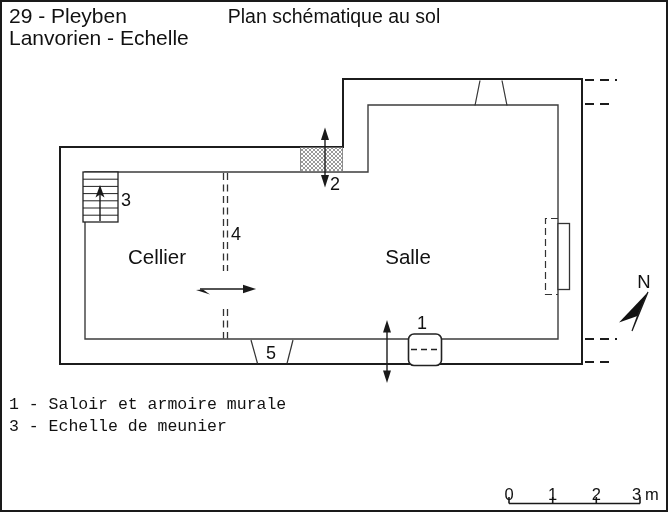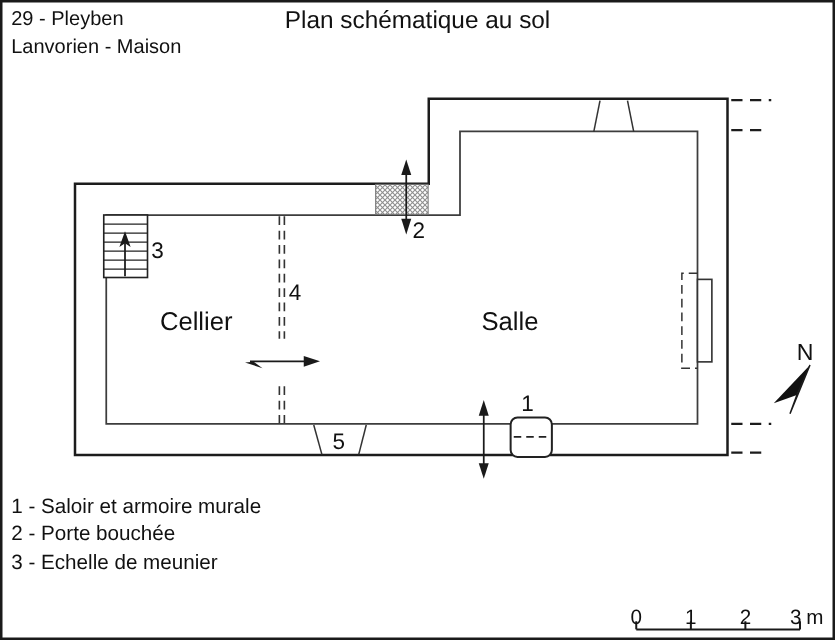--- a/index.html
+++ b/index.html
@@ -6,23 +6,23 @@
   #page{
     position:relative;
     width:668px;height:512px;
     background:#ffffff;
     font-family:"Liberation Sans","DejaVu Sans",sans-serif;
     color:#111111;
     overflow:hidden;
   }
   #plan-svg{position:absolute;left:0;top:0;}
   .abs{position:absolute;}
-  #ref-block{left:9px;top:5px;font-size:16px;line-height:22px;}
+  #ref-block{left:9px;top:5px;font-size:21px;line-height:22px;}
   #plan-title{left:0;right:0;top:5px;text-align:center;font-size:19.5px;}
-  #legend{left:9px;top:394px;font-size:16.5px;line-height:22.3px;}
+  #legend{left:9px;top:394px;font-size:16.5px;line-height:22.3px;font-family:Liberation Mono, monospace;}
   svg text{fill:#111111;font-family:"Liberation Sans","DejaVu Sans",sans-serif;}
   .room-label{font-size:20.5px;}
   .marker{font-size:18px;}
   .scale-num{font-size:16.5px;}
   .north-n{font-size:18.5px;}
 </style>
 </head>
 <body>
 
 <div id="page">
@@ -134,23 +134,22 @@
       <text class="scale-num" x="509" y="499.5" text-anchor="middle">0</text>
       <text class="scale-num" x="552.7" y="499.5" text-anchor="middle">1</text>
       <text class="scale-num" x="596.3" y="499.5" text-anchor="middle">2</text>
       <text class="scale-num" x="636.5" y="499.5" text-anchor="middle">3</text>
       <text class="scale-num" x="645" y="499.5" text-anchor="start">m</text>
     </g>
   </svg>
 
   <div id="ref-block" class="abs">
     <div>29 - Pleyben</div>
-    <div>Lanvorien - Maison</div>
+    <div>Lanvorien - Echelle</div>
   </div>
   <div id="plan-title" class="abs">Plan schématique au sol</div>
 
   <div id="legend" class="abs">
     <div>1 - Saloir et armoire murale</div>
-    <div>2 - Porte bouchée</div>
     <div>3 - Echelle de meunier</div>
   </div>
 
 </div>
 
 </body></html>

